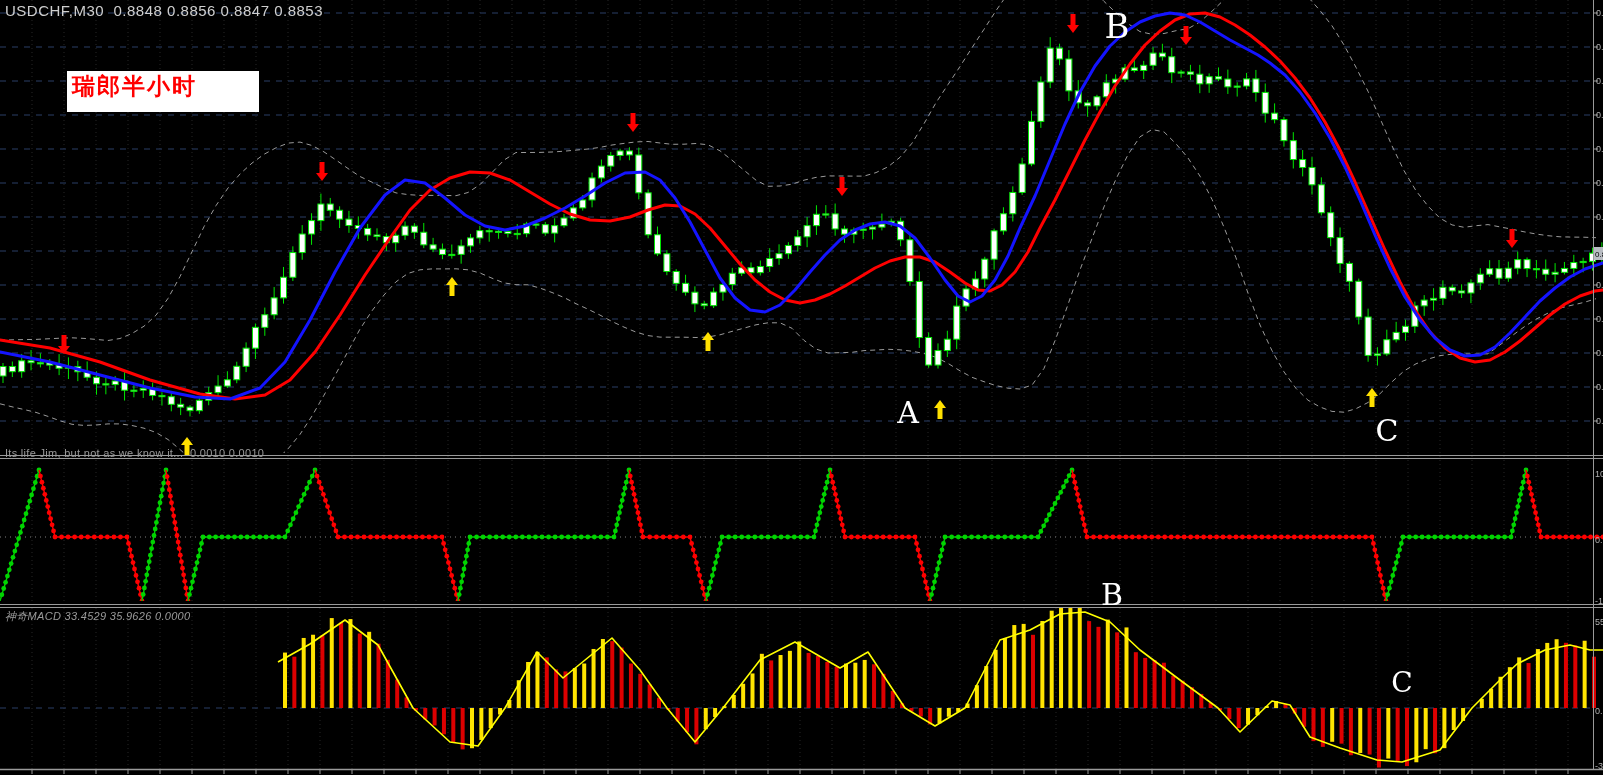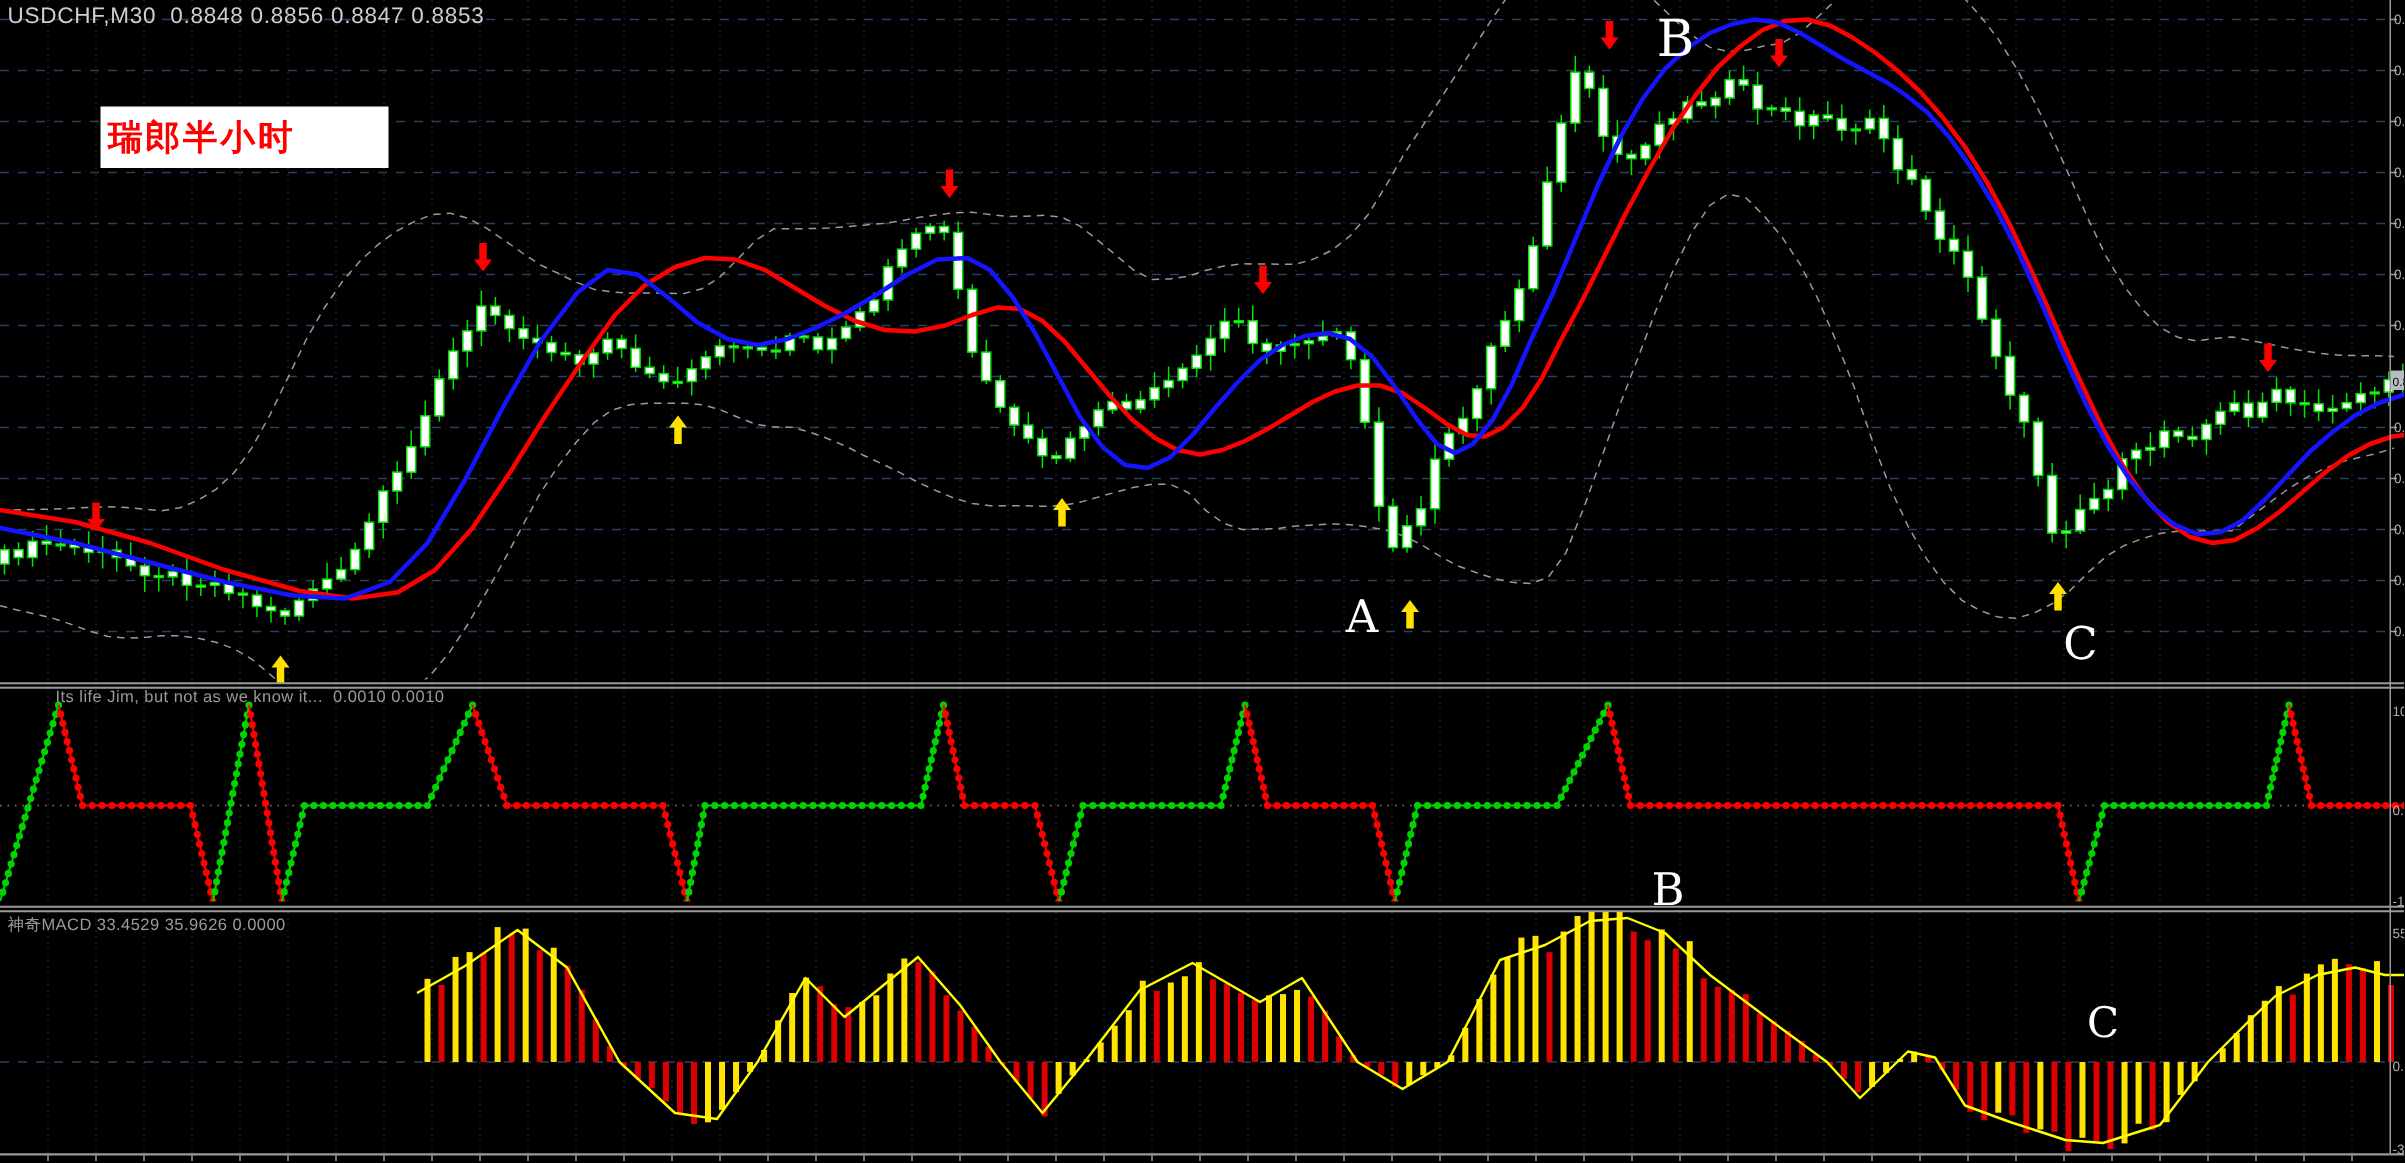--- a/index.html
+++ b/index.html
@@ -1,21 +1,21 @@
 <!DOCTYPE html>
 <html><head>
 <meta charset="utf-8">
 <style>
   html,body{margin:0;padding:0;background:#000;}
   .screen{position:relative;width:1603px;height:775px;background:#000;overflow:hidden;
           font-family:"Liberation Sans",sans-serif;}
   .chart-title{position:absolute;left:5px;top:2px;font-size:15px;color:#cfcfcf;letter-spacing:0.5px;white-space:pre;}
   .ind-title{position:absolute;font-size:11px;color:#9a9a9a;letter-spacing:0.3px;white-space:pre;}
   .note-box{position:absolute;left:67px;top:71px;width:192px;height:41px;background:#ffffff;
-            display:flex;align-items:center;}
+            display:flex;align-items:flex-start;}
   .note-text{color:#ff0000;font-weight:bold;font-size:23px;padding-left:5px;
              font-family:"DejaVu Sans",sans-serif;letter-spacing:2px;}
   .letter{position:absolute;color:#ffffff;font-family:"DejaVu Serif",serif;transform:translate(-50%,-50%);}
   svg{position:absolute;left:0;top:0;}
 </style>
 </head>
 <body>
 
 <div class="screen">
   <svg id="chart-svg" width="1603" height="775" viewBox="0 0 1603 775">
@@ -1194,23 +1194,23 @@
         <text x="1595" y="769" fill="#b0b0b0" font-size="9px" font-family="Liberation Sans, sans-serif">-3</text>
       </g>
     </svg>
 
   <div class="chart-title">USDCHF,M30  0.8848 0.8856 0.8847 0.8853</div>
 
   <div class="note-box">
     <span class="note-text">瑞郎半小时</span>
   </div>
 
-  <div class="ind-title" style="left:5px;top:459px;margin-left:32px;">Its life Jim, but not as we know it...  0.0010 0.0010</div>
+  <div class="ind-title" style="left:5px;top:447px;">Its life Jim, but not as we know it...  0.0010 0.0010</div>
 
-  <div class="ind-title" style="left:5px;top:609px;">神奇MACD 33.4529 35.9626 0.0000</div>
+  <div class="ind-title" style="left:5px;top:609px;font-style:italic;">神奇MACD 33.4529 35.9626 0.0000</div>
 
   <div id="letters">
       <div class="letter" style="left: 908px; top: 412px; font-size: 30px;">A</div>
       <div class="letter" style="left: 1117px; top: 26px; font-size: 34px;">B</div>
       <div class="letter" style="left: 1387px; top: 430px; font-size: 30px;">C</div>
       <div class="letter" style="left: 1112px; top: 594px; font-size: 30px;">B</div>
       <div class="letter" style="left: 1402px; top: 682px; font-size: 28px;">C</div>
     </div>
 </div>
 

